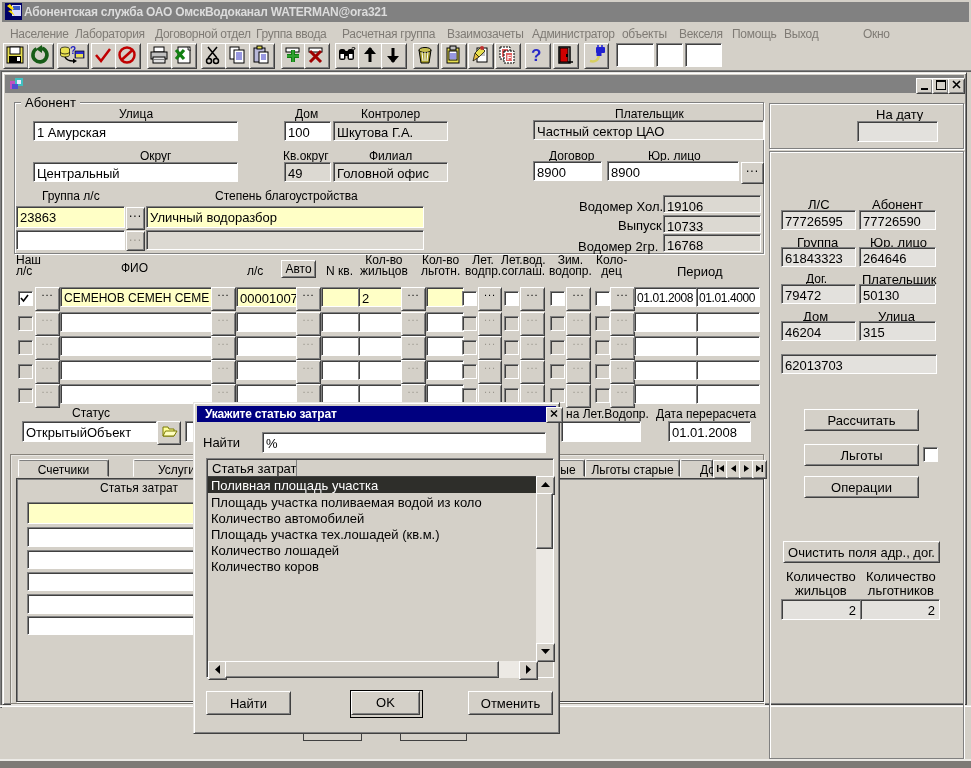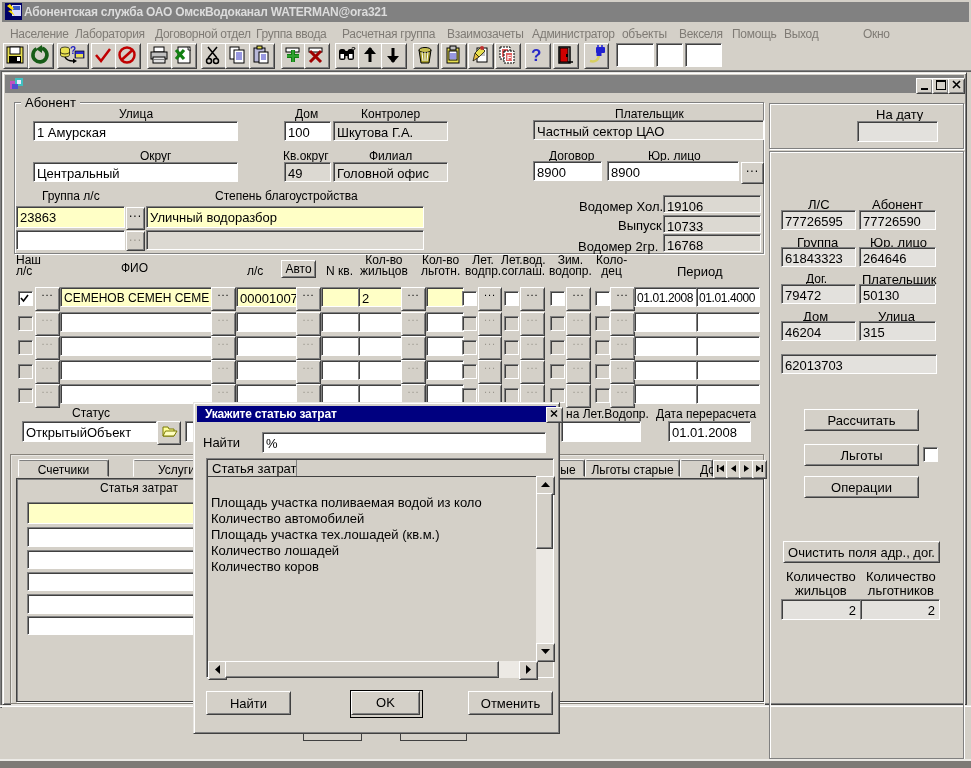--- a/index.html
+++ b/index.html
@@ -604,20 +604,21 @@
         </svg></div>
 </div>
 <div class="ab" style="left:9px;top:32px;font-size:13px;">Найти</div>
 <div class="ed" style="left:68px;top:29px;width:278px;height:16px;">%</div>
 
 <div class="ab" style="left:12px;top:55px;width:348px;height:220px;background:#d4d0c8;border:1px solid;border-color:#808080 #fff #fff #808080;box-shadow:inset 1px 1px 0 #404040;box-sizing:border-box;">
   <div class="ab" style="left:1px;top:1px;width:344px;height:16px;border-bottom:1px solid #404040;font-size:13px;">
         <span style="position:absolute;left:4px;top:1px;">Статья затрат</span>
         <span class="ab" style="left:88px;top:0;width:1px;height:16px;background:#808080;"></span>
       </div>
+  <div class="ab" style="left:1px;top:18px;width:328px;height:16px;background:#2e2e2a;color:#fff;font-size:13px;padding:1px 0 0 3px;box-sizing:border-box;">Поливная площадь участка</div>
   <div class="ab" style="left:4px;top:36px;font-size:13px;">Площадь участка поливаемая водой из коло</div>
   <div class="ab" style="left:4px;top:52px;font-size:13px;">Количество автомобилей</div>
   <div class="ab" style="left:4px;top:68px;font-size:13px;">Площадь участка тех.лошадей (кв.м.)</div>
   <div class="ab" style="left:4px;top:84px;font-size:13px;">Количество лошадей</div>
   <div class="ab" style="left:4px;top:100px;font-size:13px;">Количество коров</div>
 
   <div class="ab" style="left:329px;top:17px;width:17px;height:184px;background:#ece9e4;">
     <div class="btn" style="left:0;top:0;width:17px;height:17px;"><svg width="15" height="15">
             <polygon points="7.5,5 3,10 12,10" fill="#000"></polygon>
           </svg></div>

